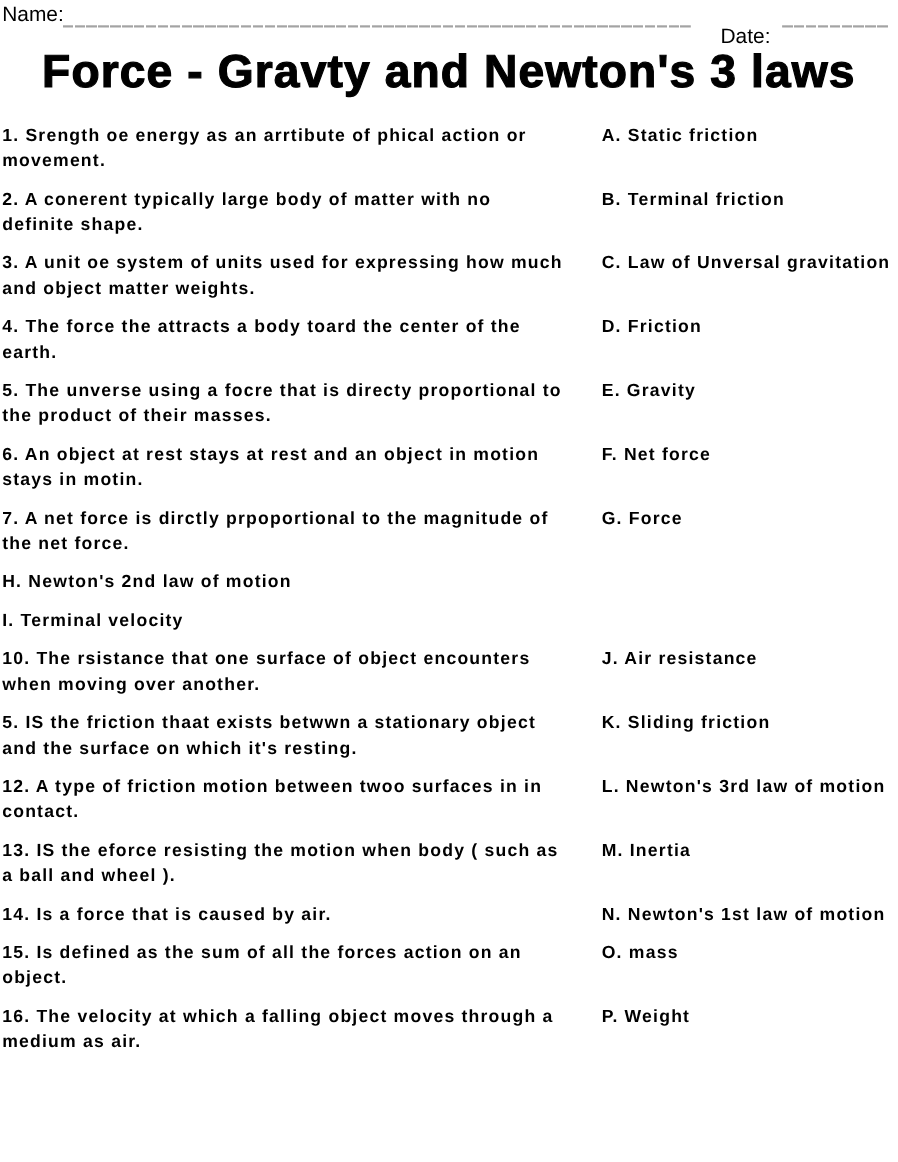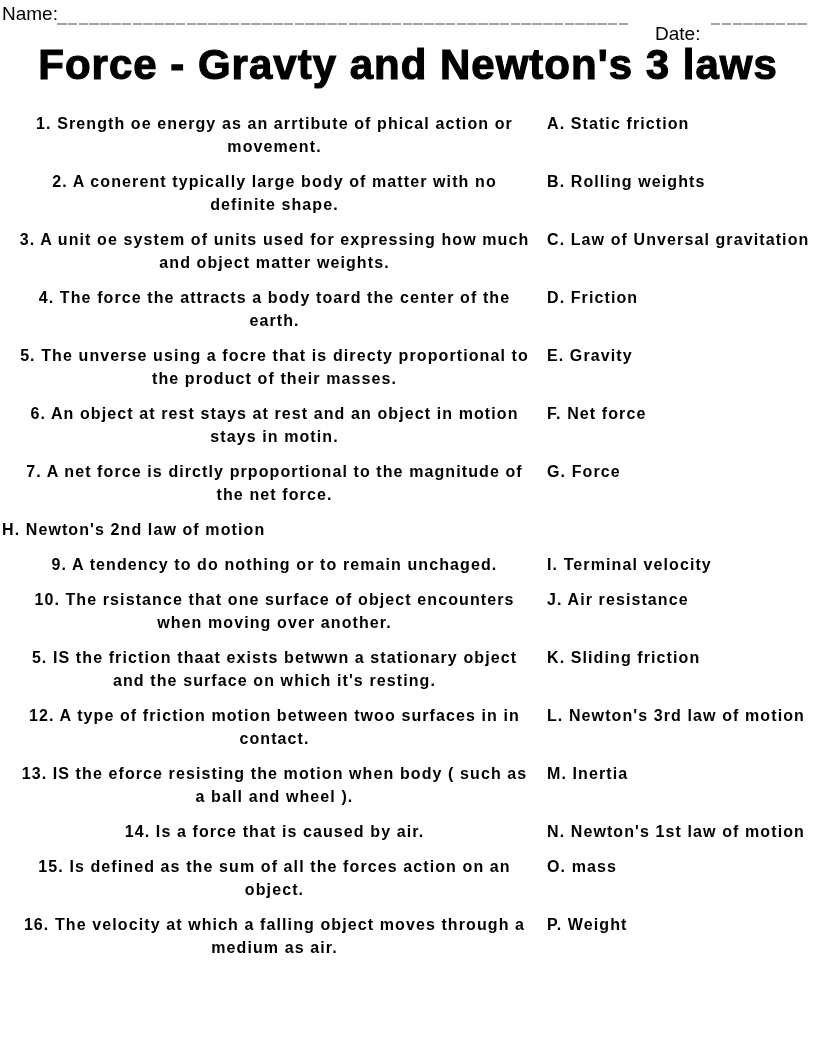--- a/index.html
+++ b/index.html
@@ -59,21 +59,20 @@
     margin-bottom: 12px;
     font-weight: 700;
     font-size: 16px;
     line-height: 23px;
     letter-spacing: 1.1px;
   }
   .q-cell {
     width: 545px;
     flex: none;
     white-space: pre-line;
-    text-align: center;
   }
   .a-cell {
     flex: 1;
     white-space: nowrap;
   }
 </style>
 </head>
 <body>
 
 <div id="page">
@@ -88,21 +87,21 @@
 
   <div id="rows">
       <div class="match-row">
         <div class="q-cell">1. Srength oe energy as an arrtibute of phical action or
 movement.</div>
         <div class="a-cell">A. Static friction</div>
       </div>
       <div class="match-row">
         <div class="q-cell">2. A conerent typically large body of matter with no
 definite shape.</div>
-        <div class="a-cell">B. Rolling weights</div>
+        <div class="a-cell">B. Terminal friction</div>
       </div>
       <div class="match-row">
         <div class="q-cell">3. A unit oe system of units used for expressing how much
 and object matter weights.</div>
         <div class="a-cell">C. Law of Unversal gravitation</div>
       </div>
       <div class="match-row">
         <div class="q-cell">4. The force the attracts a body toard the center of the
 earth.</div>
         <div class="a-cell">D. Friction</div>
@@ -119,21 +118,20 @@
       </div>
       <div class="match-row">
         <div class="q-cell">7. A net force is dirctly prpoportional to the magnitude of
 the net force.</div>
         <div class="a-cell">G. Force</div>
       </div>
       <div class="match-row">
         <div class="a-cell">H. Newton's 2nd law of motion</div>
       </div>
       <div class="match-row">
-        <div class="q-cell">9. A tendency to do nothing or to remain unchaged.</div>
         <div class="a-cell">I. Terminal velocity</div>
       </div>
       <div class="match-row">
         <div class="q-cell">10. The rsistance that one surface of object encounters
 when moving over another.</div>
         <div class="a-cell">J. Air resistance</div>
       </div>
       <div class="match-row">
         <div class="q-cell">5. IS the friction thaat exists betwwn a stationary object
 and the surface on which it's resting.</div>

